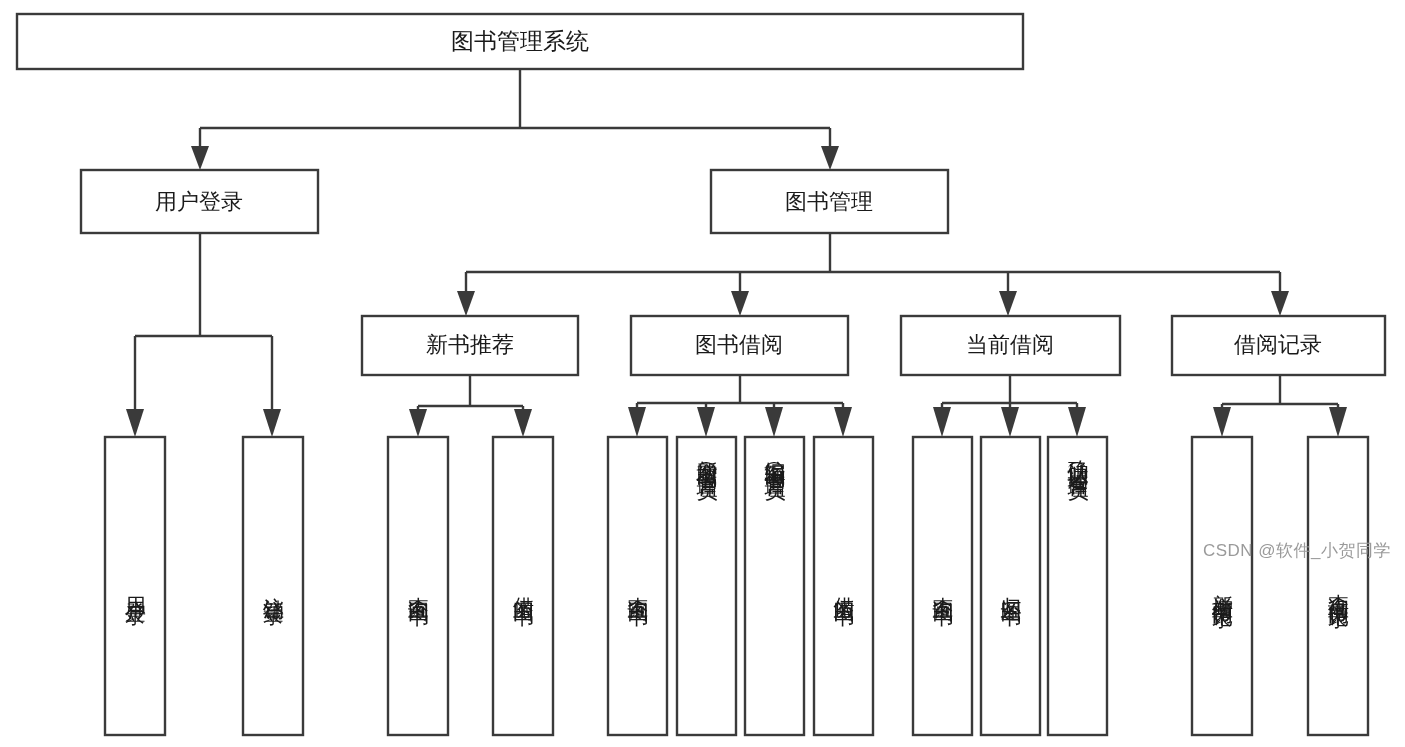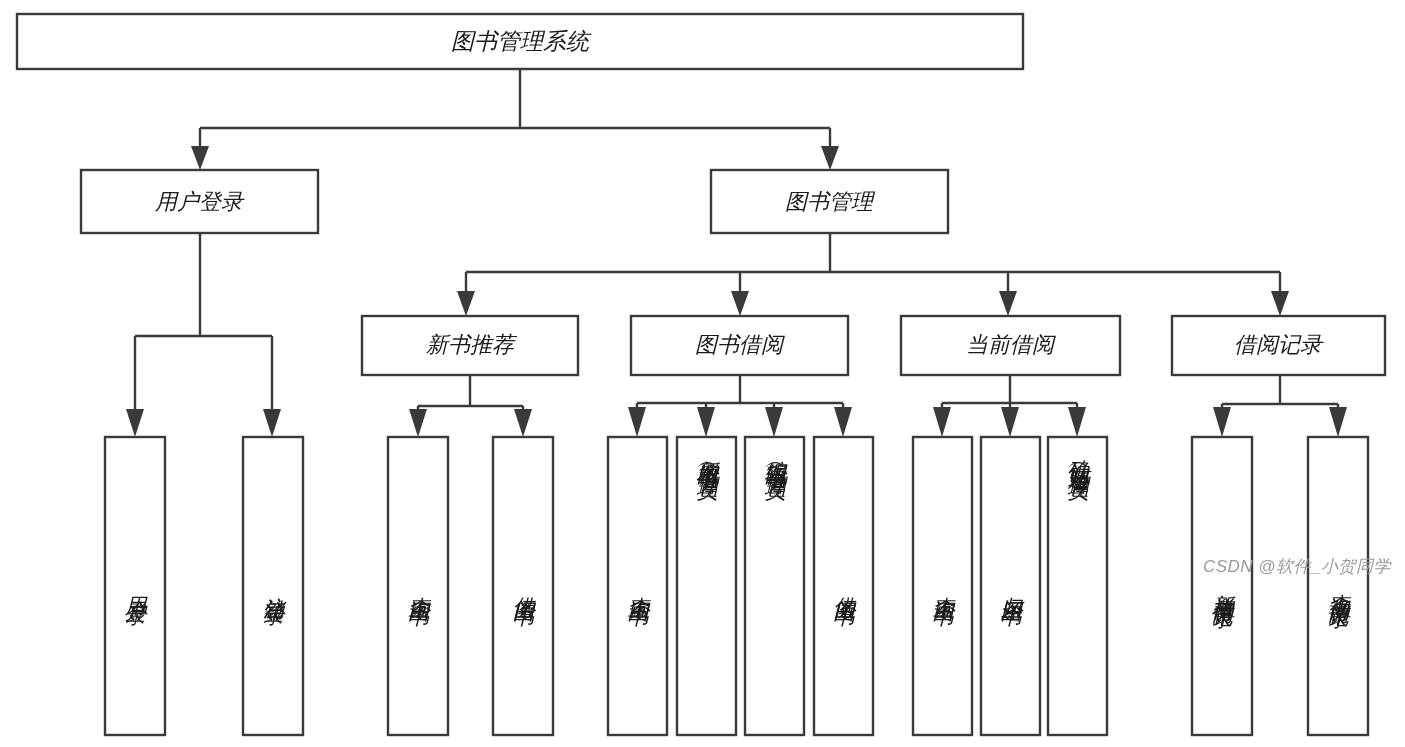--- a/index.html
+++ b/index.html
@@ -13,21 +13,20 @@
     font-family: "Liberation Sans", "DejaVu Sans", sans-serif;
     overflow: hidden;
     position: relative;
   }
   #diagram-root {
     position: absolute;
     left: 0;
     top: 0;
     width: 1405px;
     height: 578px;
-    font-style: italic;
   }
   svg.diagram {
     display: block;
     width: 1405px;
     height: 747px;
   }
   .node-rect {
     fill: #ffffff;
     stroke: #3a3a3a;
     stroke-width: 2.4;
@@ -70,21 +69,21 @@
     font-size: 21px;
     line-height: 1.18;
     letter-spacing: 3px;
     color: #1a1a1a;
     white-space: nowrap;
     text-align: center;
   }
   #watermark {
     position: absolute;
     right: 14px;
-    bottom: 0;
+    bottom: 16px;
     font-family: "Liberation Sans", "DejaVu Sans", sans-serif;
     font-size: 17px;
     color: #9a9a9a;
     letter-spacing: 0.5px;
     white-space: nowrap;
   }
 </style>
 </head>
 <body>
 

